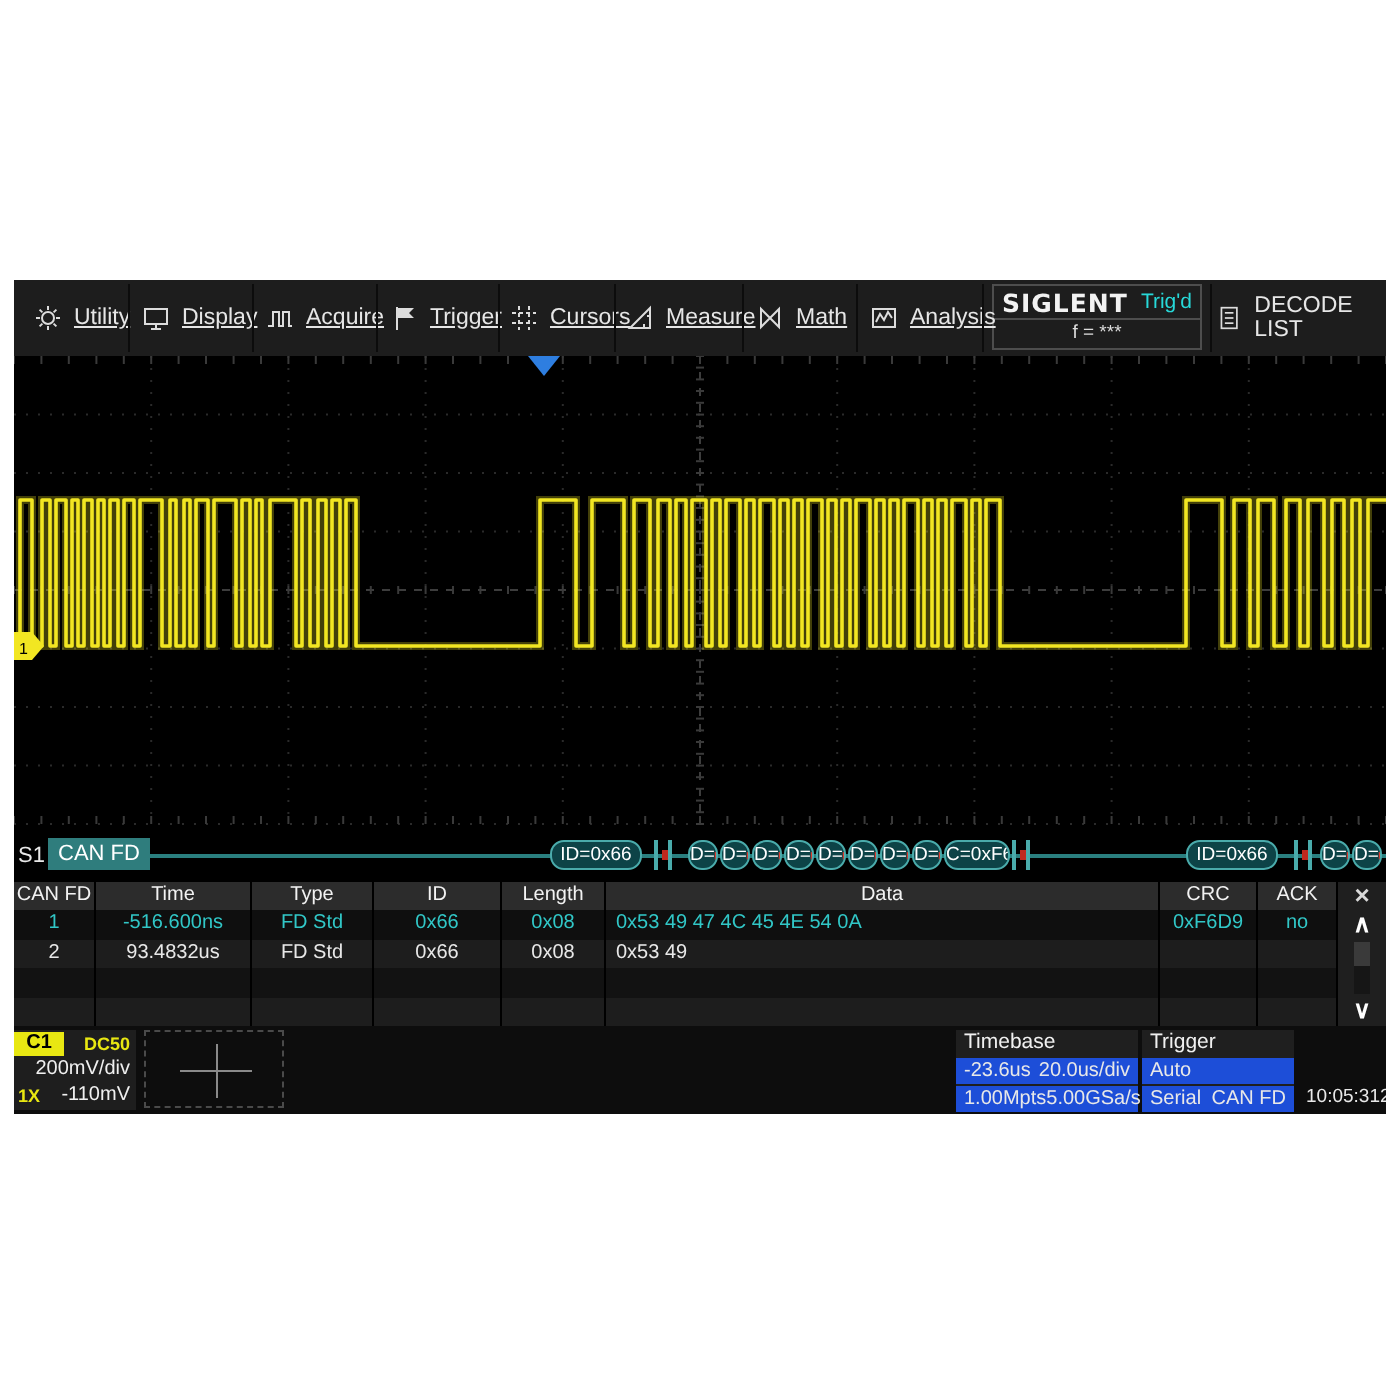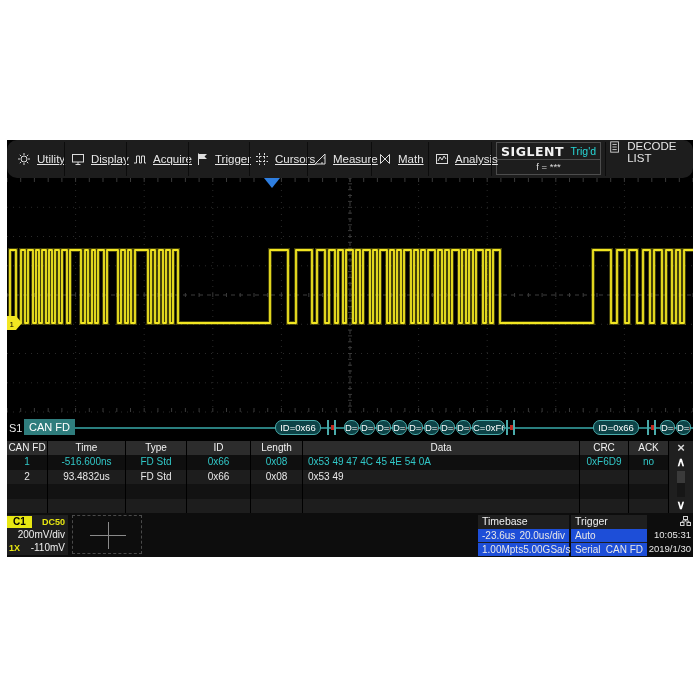--- a/index.html
+++ b/index.html
@@ -1,33 +1,33 @@
 <!DOCTYPE html>
 <html><head>
 <meta charset="utf-8">
 <style>
   html,body{margin:0;padding:0;}
   body{width:700px;height:700px;background:#ffffff;position:relative;
        font-family:"Liberation Sans",sans-serif;-webkit-font-smoothing:antialiased;}
   #screen{position:absolute;left:7px;top:140px;width:686px;height:417px;background:#000;overflow:hidden;}
 
   
-  #menubar{position:absolute;left:0;top:0;width:686px;height:38px;background:#1d1d1d;border-radius:10px;}
+  #menubar{position:absolute;left:0;top:0;width:686px;height:38px;background:#1d1d1d;}
   .mitem{position:absolute;top:0;height:38px;display:flex;align-items:center;gap:6px;
          color:#e6e6e6;font-size:11.5px;cursor:default;text-decoration:underline;}
   .mitem svg{display:block;}
   .msep{position:absolute;top:2px;height:34px;width:1px;background:#0c0c0c;}
   #logo-box{position:absolute;left:489px;top:2px;width:105px;height:33px;border:1px solid #4d4d4d;
             box-sizing:border-box;display:flex;flex-direction:column;}
   #logo-row{display:flex;align-items:center;justify-content:space-between;height:17px;
             border-bottom:1px solid #4d4d4d;padding:0 4px;}
   #logo-text{color:#f2f2f2;font-weight:bold;font-size:12.5px;letter-spacing:.5px;font-family:"DejaVu Sans",sans-serif;}
   #trigd{color:#27d8d8;font-size:10.5px;font-weight:normal;}
   #freq-row{color:#dcdcdc;font-size:9.5px;text-align:center;line-height:14px;}
-  #decode-list{position:absolute;left:602px;top:0;height:38px;display:flex;gap:7px;
+  #decode-list{position:absolute;left:602px;top:0;height:38px;display:flex;align-items:center;gap:7px;
                color:#e6e6e6;font-size:11.5px;}
 
   
   #grid{position:absolute;left:0;top:38px;width:686px;height:263px;background:#000;}
   #grid svg{position:absolute;left:0;top:0;}
 
   
   .bus-line{position:absolute;top:249px;height:2px;background:#2a7f7f;}
   .bubble{position:absolute;top:242px;height:15px;box-sizing:border-box;border:1px solid #4aabab;
           background:#0d4347;border-radius:7px;color:#fff;font-size:9.5px;line-height:13px;
@@ -63,21 +63,21 @@
   #add-box{position:absolute;left:65px;top:2px;width:70px;height:39px;border:1px dashed #4a4a4a;box-sizing:border-box;}
   #add-box .h{position:absolute;left:17px;top:19px;width:36px;height:1px;background:#8a8a8a;}
   #add-box .v{position:absolute;left:35px;top:6px;width:1px;height:27px;background:#8a8a8a;}
   .info-box{position:absolute;top:2px;background:#1f1f1f;font-size:10px;color:#e8e8e8;}
   .info-head{height:13px;line-height:13px;padding:0 4px;color:#f0f0f0;font-size:10.5px;}
   .info-row{height:13px;line-height:13px;background:#1d4ed8;margin-top:1px;padding:0 4px;
             display:flex;justify-content:space-between;}
   #timebase-box{left:471px;width:91px;}
   #trigger-box{left:564px;width:76px;}
   #clock-box{position:absolute;left:644px;top:2px;width:42px;height:40px;color:#e8e8e8;font-size:9.5px;
-             display:flex;flex-direction:column;align-items:flex-end;justify-content:space-between;padding:1px 2px;box-sizing:border-box;}
+             display:flex;flex-direction:row;align-items:flex-end;justify-content:space-between;padding:1px 2px;box-sizing:border-box;}
 </style>
 </head>
 <body>
 
 <div id="screen">
 
   <div id="menubar">
     <div id="logo-box">
       <div id="logo-row">
         <span id="logo-text">SIGLENT</span>

